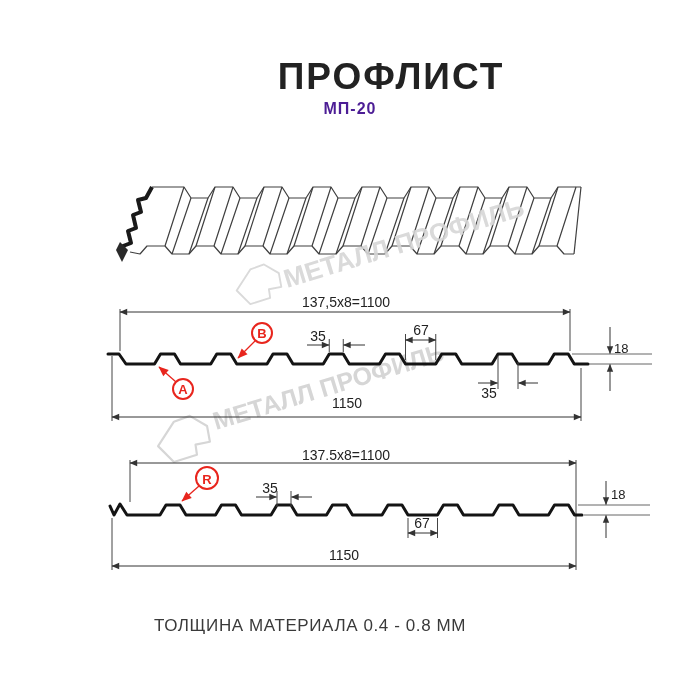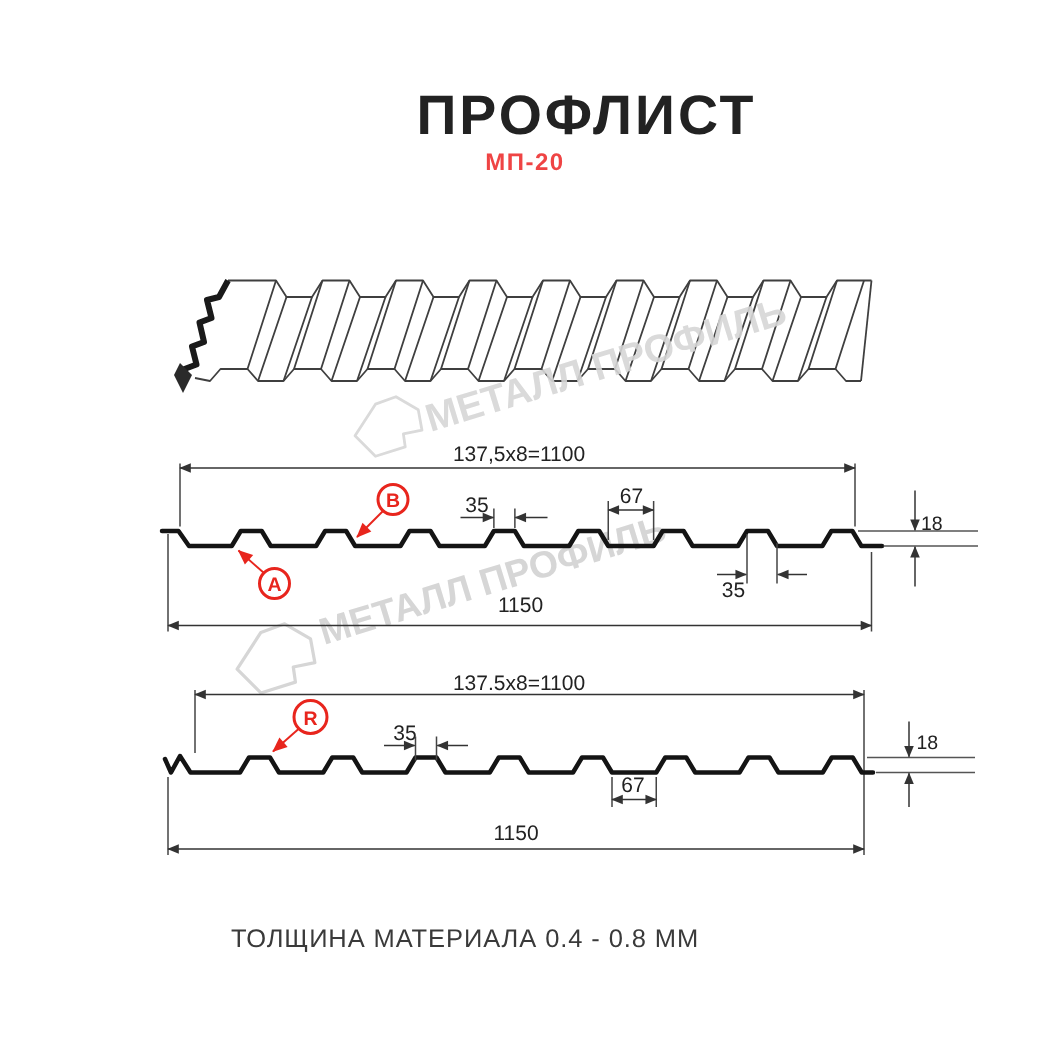--- a/index.html
+++ b/index.html
@@ -1,21 +1,21 @@
 <!DOCTYPE html>
 <html><head>
 <meta charset="utf-8">
 <style>
   html,body{margin:0;padding:0;background:#fff;}
   #page{position:relative;width:700px;height:700px;background:#ffffff;overflow:hidden;
         font-family:"Liberation Sans",sans-serif;}
   .title{position:absolute;left:0;top:56px;width:700px;text-align:center;
          font-size:37px;font-weight:bold;letter-spacing:2px;color:#222;padding-left:41px;}
   .subtitle{position:absolute;left:0;top:100px;width:700px;text-align:center;
-         font-size:16px;font-weight:bold;letter-spacing:1px;color:#ef4444;}
+         font-size:16px;font-weight:bold;letter-spacing:1px;color:#4c1d95;}
   .footer{position:absolute;left:0;top:616px;width:620px;text-align:center;
          font-size:17px;font-weight:normal;letter-spacing:0.6px;color:#3a3a3a;}
   svg{position:absolute;left:0;top:0;}
   .dimline{stroke:#333;stroke-width:1;fill:none;}
   .extline{stroke:#444;stroke-width:1;fill:none;}
   .refline{stroke:#555;stroke-width:0.9;fill:none;}
   .profile{stroke:#141414;stroke-width:3;fill:none;stroke-linejoin:round;stroke-linecap:round;}
   .sheetline{stroke:#3f3f3f;stroke-width:1.2;fill:none;stroke-linejoin:round;}
   .dimtext{font-family:"Liberation Sans",sans-serif;font-size:14px;fill:#222;}
   .smalldim{font-family:"Liberation Sans",sans-serif;font-size:13px;fill:#222;}

